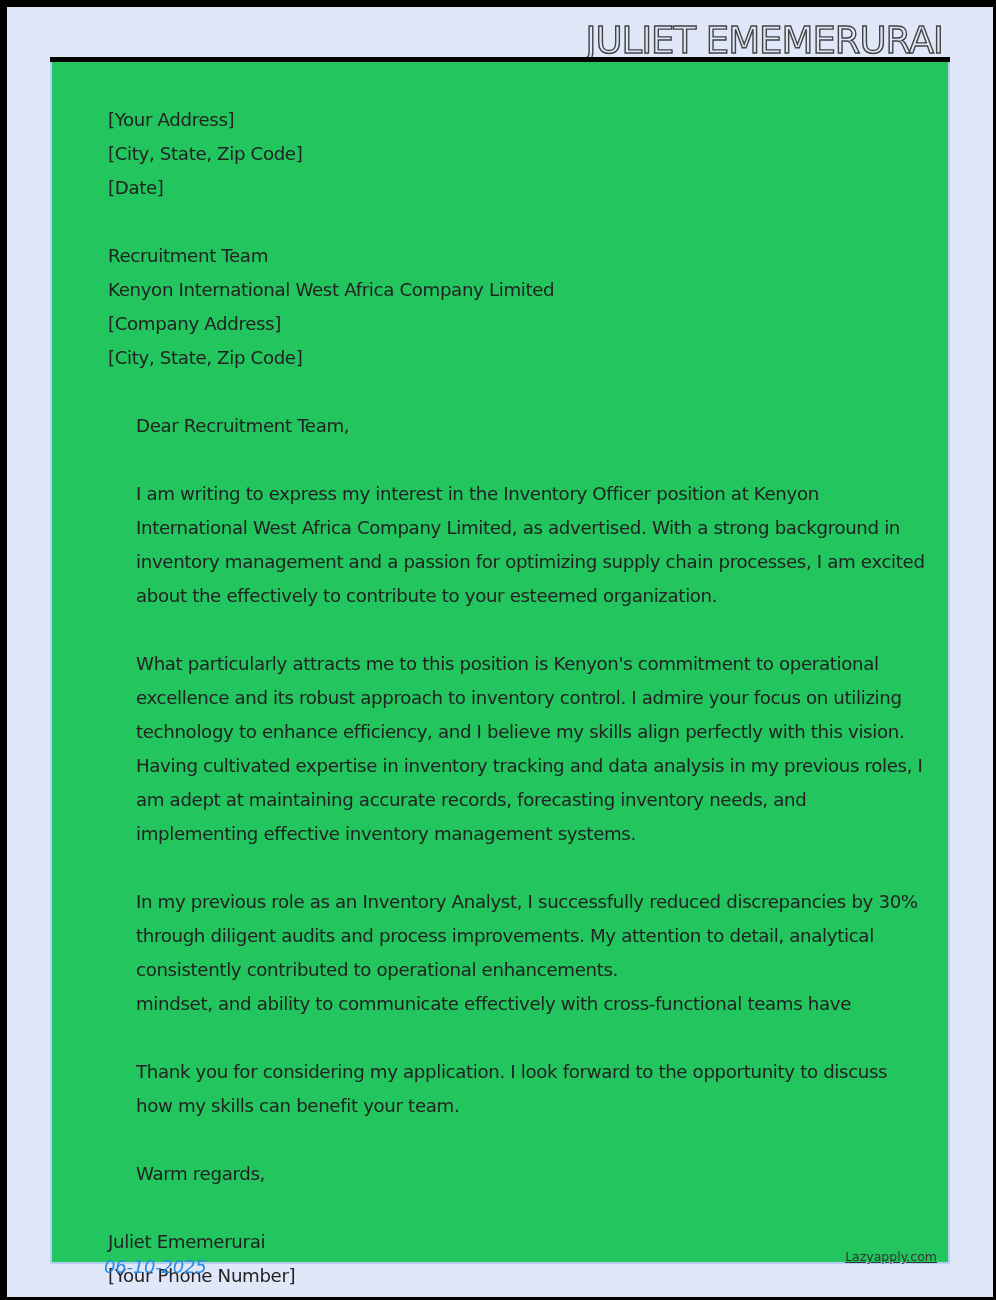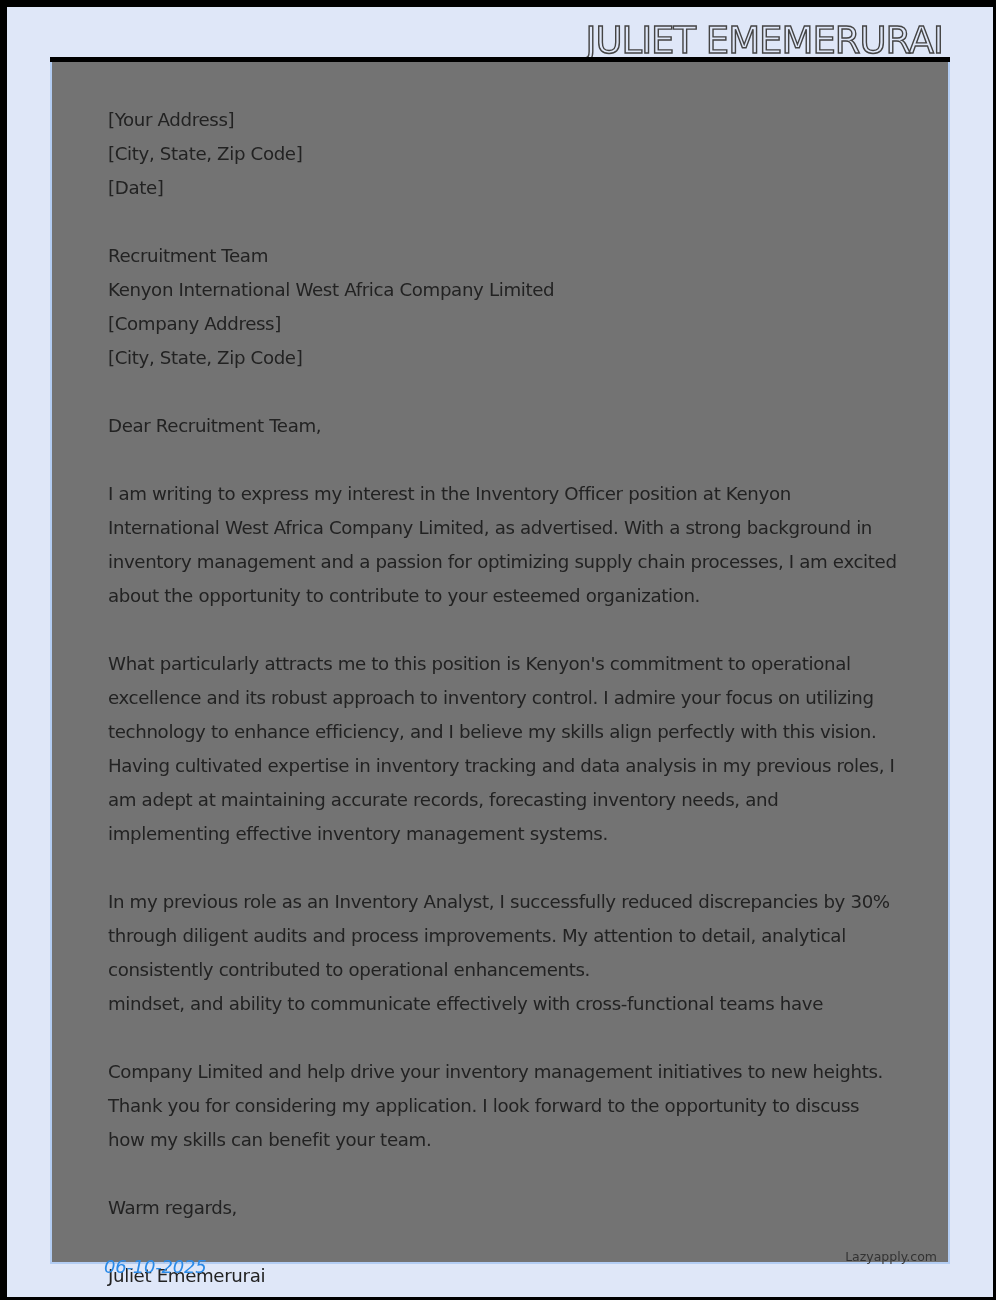--- a/index.html
+++ b/index.html
@@ -25,21 +25,21 @@
       color: #dfe7f8;
       -webkit-text-stroke: 1.4px #444;
       font-weight: normal;
       line-height: 44px;
       white-space: nowrap;
     }
     .card {
       position: absolute;
       left: 43px; top: 50px;
       width: 900px; height: 1207px;
-      background: #737373;
+      background: #22c55e;
       border: 2px solid #b3cdf3;
       border-top: none;
     }
     .card-topbar {
       position: absolute;
       left: 43px; top: 50px;
       width: 900px; height: 5px;
       background: #000;
     }
     .content {
@@ -47,36 +47,37 @@
       left: 50px; top: 42px;
       width: 800px;
       font-size: 18.2px;
       line-height: 30px;
       color: #222;
       letter-spacing: -0.35px;
     }
     .block { margin-bottom: 30px; }
     .block .line { display: block; white-space: nowrap; }
     .para { margin-bottom: 30px; }
-    .para .line { display: block; white-space: nowrap; }
+    .para .line { display: block; white-space: nowrap; margin-left: 28px; }
     .footer-date {
       position: absolute;
       left: 95px; top: 1243px;
       font-size: 18px;
       color: #2a8ae8;
       line-height: 30px;
       letter-spacing: -0.2px;
       font-style: italic;
     }
     .watermark {
       position: absolute;
       right: 54px; top: 1240px;
       font-size: 12.5px;
       color: #333;
       line-height: 16px;
+      text-decoration: underline;
     }
   </style>
 </head>
 <body>
 
 <div class="page">
   <div class="name-header">JULIET EMEMERURAI</div>
 
   <div class="card">
     <div class="content">
@@ -94,41 +95,40 @@
       </div>
 
       <div class="para">
         <span class="line">Dear Recruitment Team,</span>
       </div>
 
       <div class="para">
         <span class="line">I am writing to express my interest in the Inventory Officer position at Kenyon</span>
         <span class="line">International West Africa Company Limited, as advertised. With a strong background in</span>
         <span class="line">inventory management and a passion for optimizing supply chain processes, I am excited</span>
-        <span class="line">about the opportunity to contribute to your esteemed organization.</span>
+        <span class="line">about the effectively to contribute to your esteemed organization.</span>
       </div>
 
       <div class="para">
         <span class="line">What particularly attracts me to this position is Kenyon's commitment to operational</span>
         <span class="line">excellence and its robust approach to inventory control. I admire your focus on utilizing</span>
         <span class="line">technology to enhance efficiency, and I believe my skills align perfectly with this vision.</span>
         <span class="line">Having cultivated expertise in inventory tracking and data analysis in my previous roles, I</span>
         <span class="line">am adept at maintaining accurate records, forecasting inventory needs, and</span>
         <span class="line">implementing effective inventory management systems.</span>
       </div>
 
       <div class="para">
         <span class="line">In my previous role as an Inventory Analyst, I successfully reduced discrepancies by 30%</span>
         <span class="line">through diligent audits and process improvements. My attention to detail, analytical</span>
         <span class="line">consistently contributed to operational enhancements.</span>
         <span class="line">mindset, and ability to communicate effectively with cross-functional teams have</span>
       </div>
 
       <div class="para">
-        <span class="line">Company Limited and help drive your inventory management initiatives to new heights.</span>
         <span class="line">Thank you for considering my application. I look forward to the opportunity to discuss</span>
         <span class="line">how my skills can benefit your team.</span>
       </div>
 
       <div class="para">
         <span class="line">Warm regards,</span>
       </div>
 
       <div class="block">
         <span class="line">Juliet Ememerurai</span>

